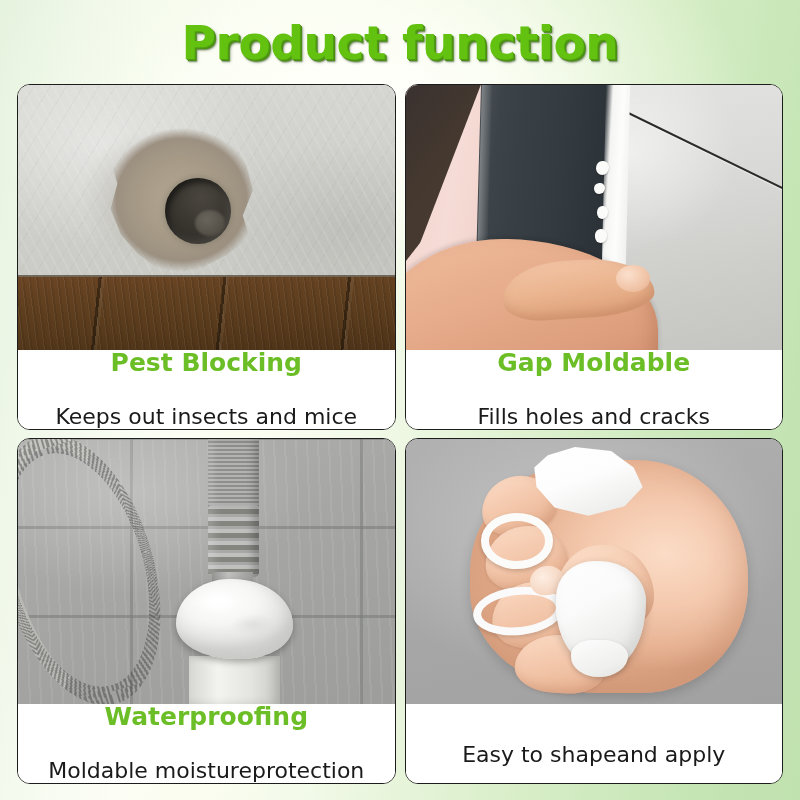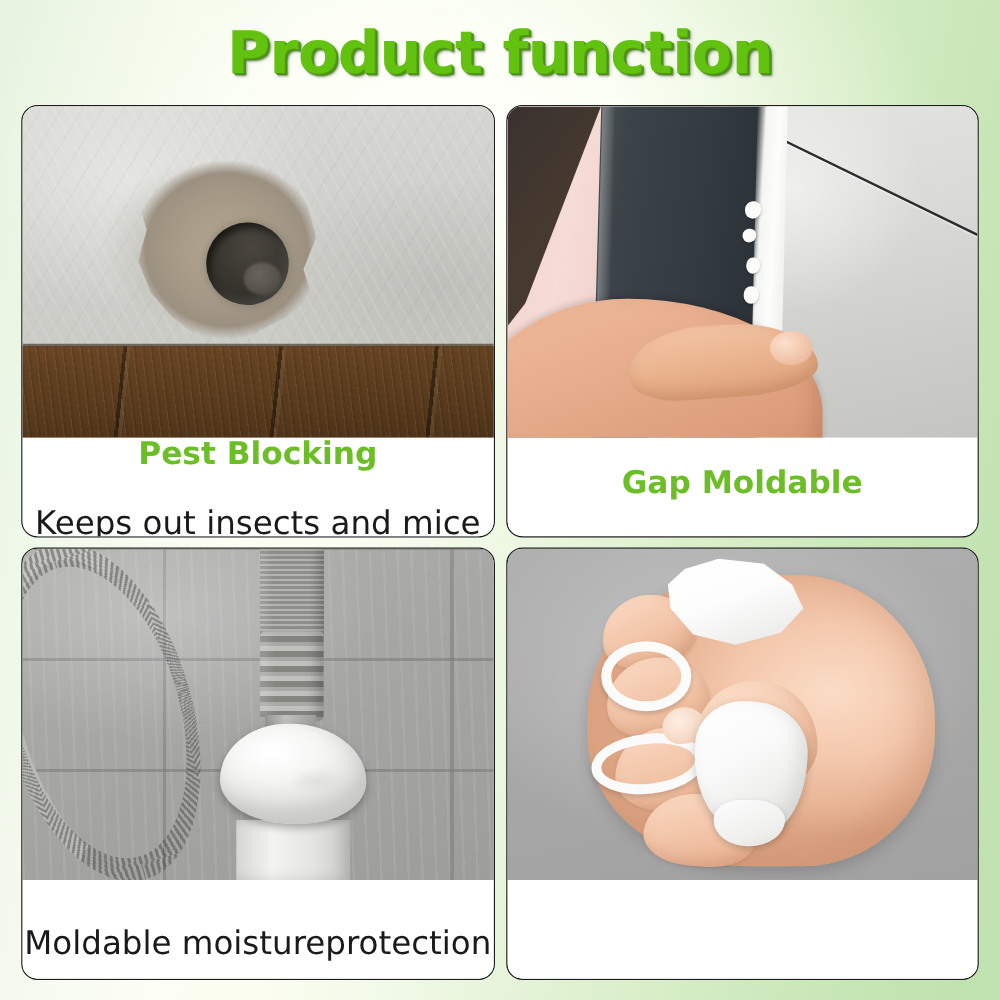--- a/index.html
+++ b/index.html
@@ -115,21 +115,21 @@
     font-weight: bold;
     font-size: 25px;
     line-height: 1.05;
     color: #6cbe26;
     white-space: nowrap;
     margin-bottom: 3px;
   }
   .caption-sub {
     font-family: "DejaVu Sans", "Liberation Sans", sans-serif;
     font-weight: normal;
-    font-size: 26px;
+    font-size: 22px;
     line-height: 1.1;
     color: #1a1a1a;
     white-space: nowrap;
     margin-top: 26px;
   }
 
   
   .photo-wall-hole {
     background:
       linear-gradient(180deg,
@@ -579,35 +579,37 @@
           <i></i>
           <i></i>
         </div>
         <div class="ph2-floorstrip"></div>
         <div class="ph2-hand"></div>
         <div class="ph2-finger"></div>
         <div class="ph2-fingertip"></div>
       </div>
       <div class="card-caption">
         <div class="caption-title">Gap Moldable</div>
+        <div class="caption-sub">Fills holes and cracks</div>
       </div>
     </div>
 
     <div class="card">
       <div class="card-photo photo-pipe-seal">
         <div class="ph3-tiles"></div>
         <div class="ph3-metalhose"></div>
         <div class="ph3-metalhose-rings"></div>
         <div class="ph3-corr-top"></div>
         <div class="ph3-corr-mid"></div>
         <div class="ph3-corr-neck"></div>
         <div class="ph3-pvc"></div>
         <div class="ph3-putty"></div>
       </div>
       <div class="card-caption">
+        <div class="caption-title">Waterproofing</div>
         <div class="caption-sub">Moldable moistureprotection</div>
       </div>
     </div>
 
     <div class="card">
       <div class="card-photo photo-hand-putty">
         <div class="ph4-bg-soft"></div>
         <div class="ph4-fist"></div>
         <div class="ph4-knuckle ph4-k1"></div>
         <div class="ph4-knuckle ph4-k2"></div>
@@ -615,17 +617,18 @@
         <div class="ph4-knuckle ph4-k4"></div>
         <div class="ph4-putty-ring1"></div>
         <div class="ph4-putty-ring2"></div>
         <div class="ph4-thumb"></div>
         <div class="ph4-nail"></div>
         <div class="ph4-putty-top"></div>
         <div class="ph4-putty-extrude"></div>
         <div class="ph4-putty-drip"></div>
       </div>
       <div class="card-caption">
+        <div class="caption-sub">Easy to shapeand apply</div>
       </div>
     </div>
 
   </div>
 </div>
 
 </body></html>

